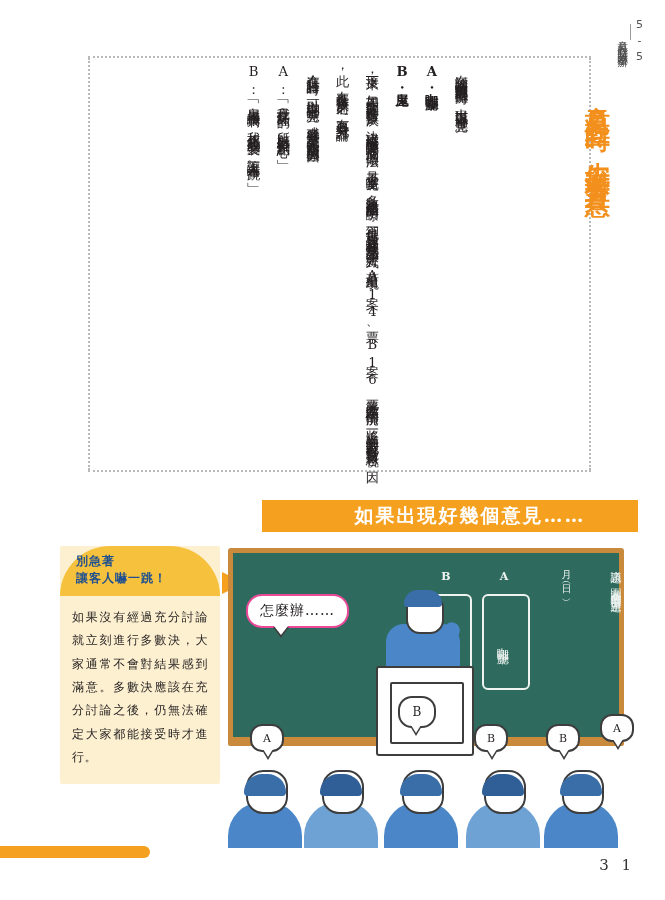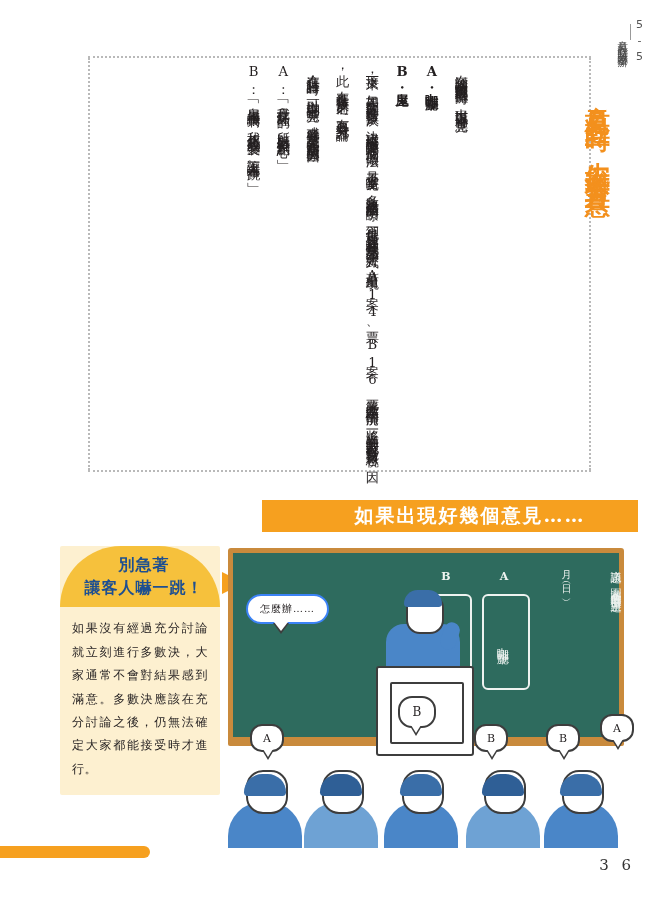--- a/index.html
+++ b/index.html
@@ -148,25 +148,24 @@
     background: #fdf0d0;
     padding: 10px 12px 14px 12px;
     box-sizing: border-box;
     border-radius: 2px;
   }
   .callout-title {
     background: #f6c13c;
     color: #1d4f91;
     font-family: "DejaVu Serif", "Liberation Serif", serif;
     font-weight: bold;
-    font-size: 16px;
+    font-size: 12px;
     line-height: 1.45;
     padding: 7px 8px 8px 16px;
     margin: -10px -12px 10px -12px;
-    text-align: center;
     border-radius: 80px 80px 0 0;
     letter-spacing: 1px;
   }
   .callout-body {
     font-family: "DejaVu Serif", "Liberation Serif", serif;
     font-size: 12px;
     line-height: 1.95;
     color: #231f20;
     letter-spacing: 0.5px;
     text-align: justify;
@@ -268,25 +267,25 @@
   }
   .opt-text.b { left: 208px; }
   .opt-text.a { left: 266px; }
 
   
   .bubble-how {
     position: absolute;
     left: 18px;
     top: 46px;
     background: #ffffff;
-    border: 2px solid #3b82f6;
+    border: 2px solid #ec4899;
     border-radius: 16px;
     padding: 6px 12px;
     font-family: "DejaVu Serif", "Liberation Serif", serif;
-    font-size: 10px;
+    font-size: 14px;
     letter-spacing: 1px;
     color: #231f20;
     white-space: nowrap;
   }
   .bubble-how::after {
     content: "";
     position: absolute;
     left: 26px;
     bottom: -9px;
     width: 0; height: 0;
@@ -550,15 +549,15 @@
         <div class="hair" style="background:#2f5f96;"></div>
       </div>
       <div class="aud" style="left:316px; height:92px;">
         <div class="shoulders" style="background:#4a86c8;"></div>
         <div class="head"></div>
         <div class="hair" style="background:#3a6ea8;"></div>
       </div>
     </div>
 
     <div class="footer-bar"></div>
-    <div class="page-number">3 6</div>
+    <div class="page-number">3 1</div>
   </div>
 </div>
 
 </body></html>

